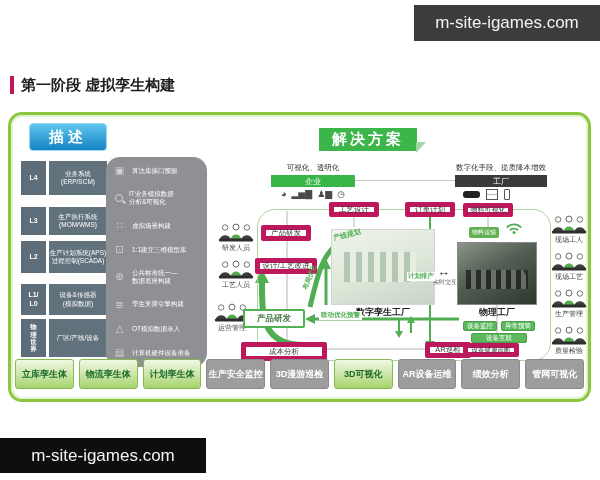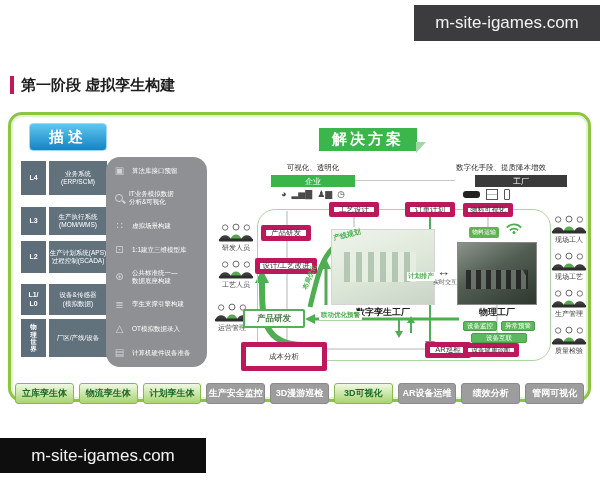--- a/index.html
+++ b/index.html
@@ -46,21 +46,21 @@
   .picon.mag{height:8px;width:8px;min-width:8px;border:1.6px solid #d3d3d3;border-radius:50%;
              position:relative;margin-left:2px;}
   .picon.mag::after{content:"";position:absolute;width:4px;height:1.6px;background:#d3d3d3;
              right:-4px;bottom:-1px;transform:rotate(40deg);}
   .ptxt{color:#fff;font-size:6.5px;line-height:1.25;white-space:pre-line;}
   
   .small-cap{font-size:7.5px;color:#333;text-align:center;z-index:2;}
   .ent-bar{left:260px;top:60px;width:84px;height:12px;background:#39b54a;color:#fff;font-size:8px;
            display:flex;align-items:center;justify-content:center;z-index:2;}
   .fac-bar{left:444px;top:60px;width:92px;height:12px;background:#3a3a3a;color:#fff;font-size:8px;
-           display:flex;align-items:center;justify-content:center;z-index:2;margin-left:20px;}
+           display:flex;align-items:center;justify-content:center;z-index:2;}
   .hline{left:344px;top:65px;width:100px;height:1px;background:#c8c8c8;z-index:1;}
   .ent-icons{left:258px;top:74px;width:88px;display:flex;gap:5px;justify-content:center;
              color:#4a4a4a;font-size:9px;z-index:2;}
   .fac-icons{left:452px;top:74px;display:flex;gap:6px;align-items:center;z-index:2;}
   .vr{width:17px;height:7px;background:#222;border-radius:3px;}
   .machine{width:12px;height:11px;border:1px solid #555;
            background:linear-gradient(#fff 45%,#bbb 45%,#bbb 55%,#fff 55%);}
   .phone{width:6px;height:11px;border:1px solid #555;border-radius:1px;}
   
   .flowbox{left:246px;top:94px;width:294px;height:152px;border:1.5px solid #aed4a0;
@@ -81,21 +81,21 @@
      background:linear-gradient(150deg,#8b948a 0%,#515d52 45%,#2f372f 100%);}
   .physimg::after{content:"";position:absolute;left:10%;top:45%;width:80%;height:30%;
      background:repeating-linear-gradient(90deg,#222 0 5px,#6c756b 5px 10px);opacity:.85;}
   .cap{font-weight:bold;font-size:9px;color:#1c1c1c;text-align:center;z-index:2;white-space:nowrap;}
   .tag{background:#62b152;color:#fff;font-size:6px;padding:1px 3px;border-radius:2px;z-index:3;}
   .exch{font-size:13px;font-weight:bold;color:#3a3a3a;z-index:3;line-height:1;}
   .tiny{font-size:6px;color:#555;z-index:3;white-space:nowrap;}
   .marker{color:#333;font-size:9px;z-index:3;line-height:1;}
   .overlay{left:0;top:0;z-index:1;pointer-events:none;}
   
-  .btnrow{left:4px;top:268px;right:4px;height:21px;display:flex;gap:5px;z-index:3;}
+  .btnrow{left:4px;top:244px;right:4px;height:30px;display:flex;gap:5px;z-index:3;}
   .btn{flex:1;border-radius:3px;font-size:9px;font-weight:bold;display:flex;align-items:center;
        justify-content:center;white-space:nowrap;cursor:pointer;}
   .btn.green{background:linear-gradient(180deg,#f0f8e4 0%,#a8d46f 100%);
        border:1px solid #86bb4f;color:#1d6b2a;}
   .btn.gray{background:#9d9d9d;border:1px solid #8a8a8a;color:#fff;}
   .devbtn{background:#5cb85c;color:#fff;font-size:6.5px;border-radius:2px;display:flex;
        align-items:center;justify-content:center;z-index:3;cursor:pointer;border:1px solid #4a9e4a;}
 </style>
 </head>
 <body>
@@ -255,21 +255,21 @@
   <div class="abs person" style="left:198px;top:188px;width:46px;">
     <svg viewBox="0 0 38 21">
         <use href="#ppl"></use>
       </svg>
     <div class="plabel">运营管理</div>
   </div>
 
   <div class="abs box" style="left:250px;top:110px;width:50px;height:16px;">产品研发</div>
   <div class="abs box" style="left:244px;top:143px;width:62px;height:16px;">设计/工艺改进</div>
   <div class="abs box sim" style="left:232px;top:194px;width:62px;height:19px;">产品研发</div>
-  <div class="abs box" style="left:230px;top:227px;width:86px;height:29px;">成本分析</div>
+  <div class="abs box" style="left:230px;top:227px;width:86px;height:19px;">成本分析</div>
   <div class="abs box" style="left:386px;top:227px;width:46px;height:16px;margin-left:28px;">AR巡检</div>
   <div class="abs box" style="left:452px;top:228px;width:56px;height:14px;font-size:6.5px;">设备健康诊断</div>
 
   <div class="abs dtimg"></div>
   <div class="abs cap" style="left:320px;top:191px;width:104px;">数字孪生工厂</div>
   <div class="abs physimg"></div>
   <div class="abs cap" style="left:446px;top:191px;width:80px;">物理工厂</div>
 
   <div class="abs exch" style="left:426px;top:150px;">↔</div>
   <div class="abs tiny" style="left:422px;top:163px;">实时交互</div>

